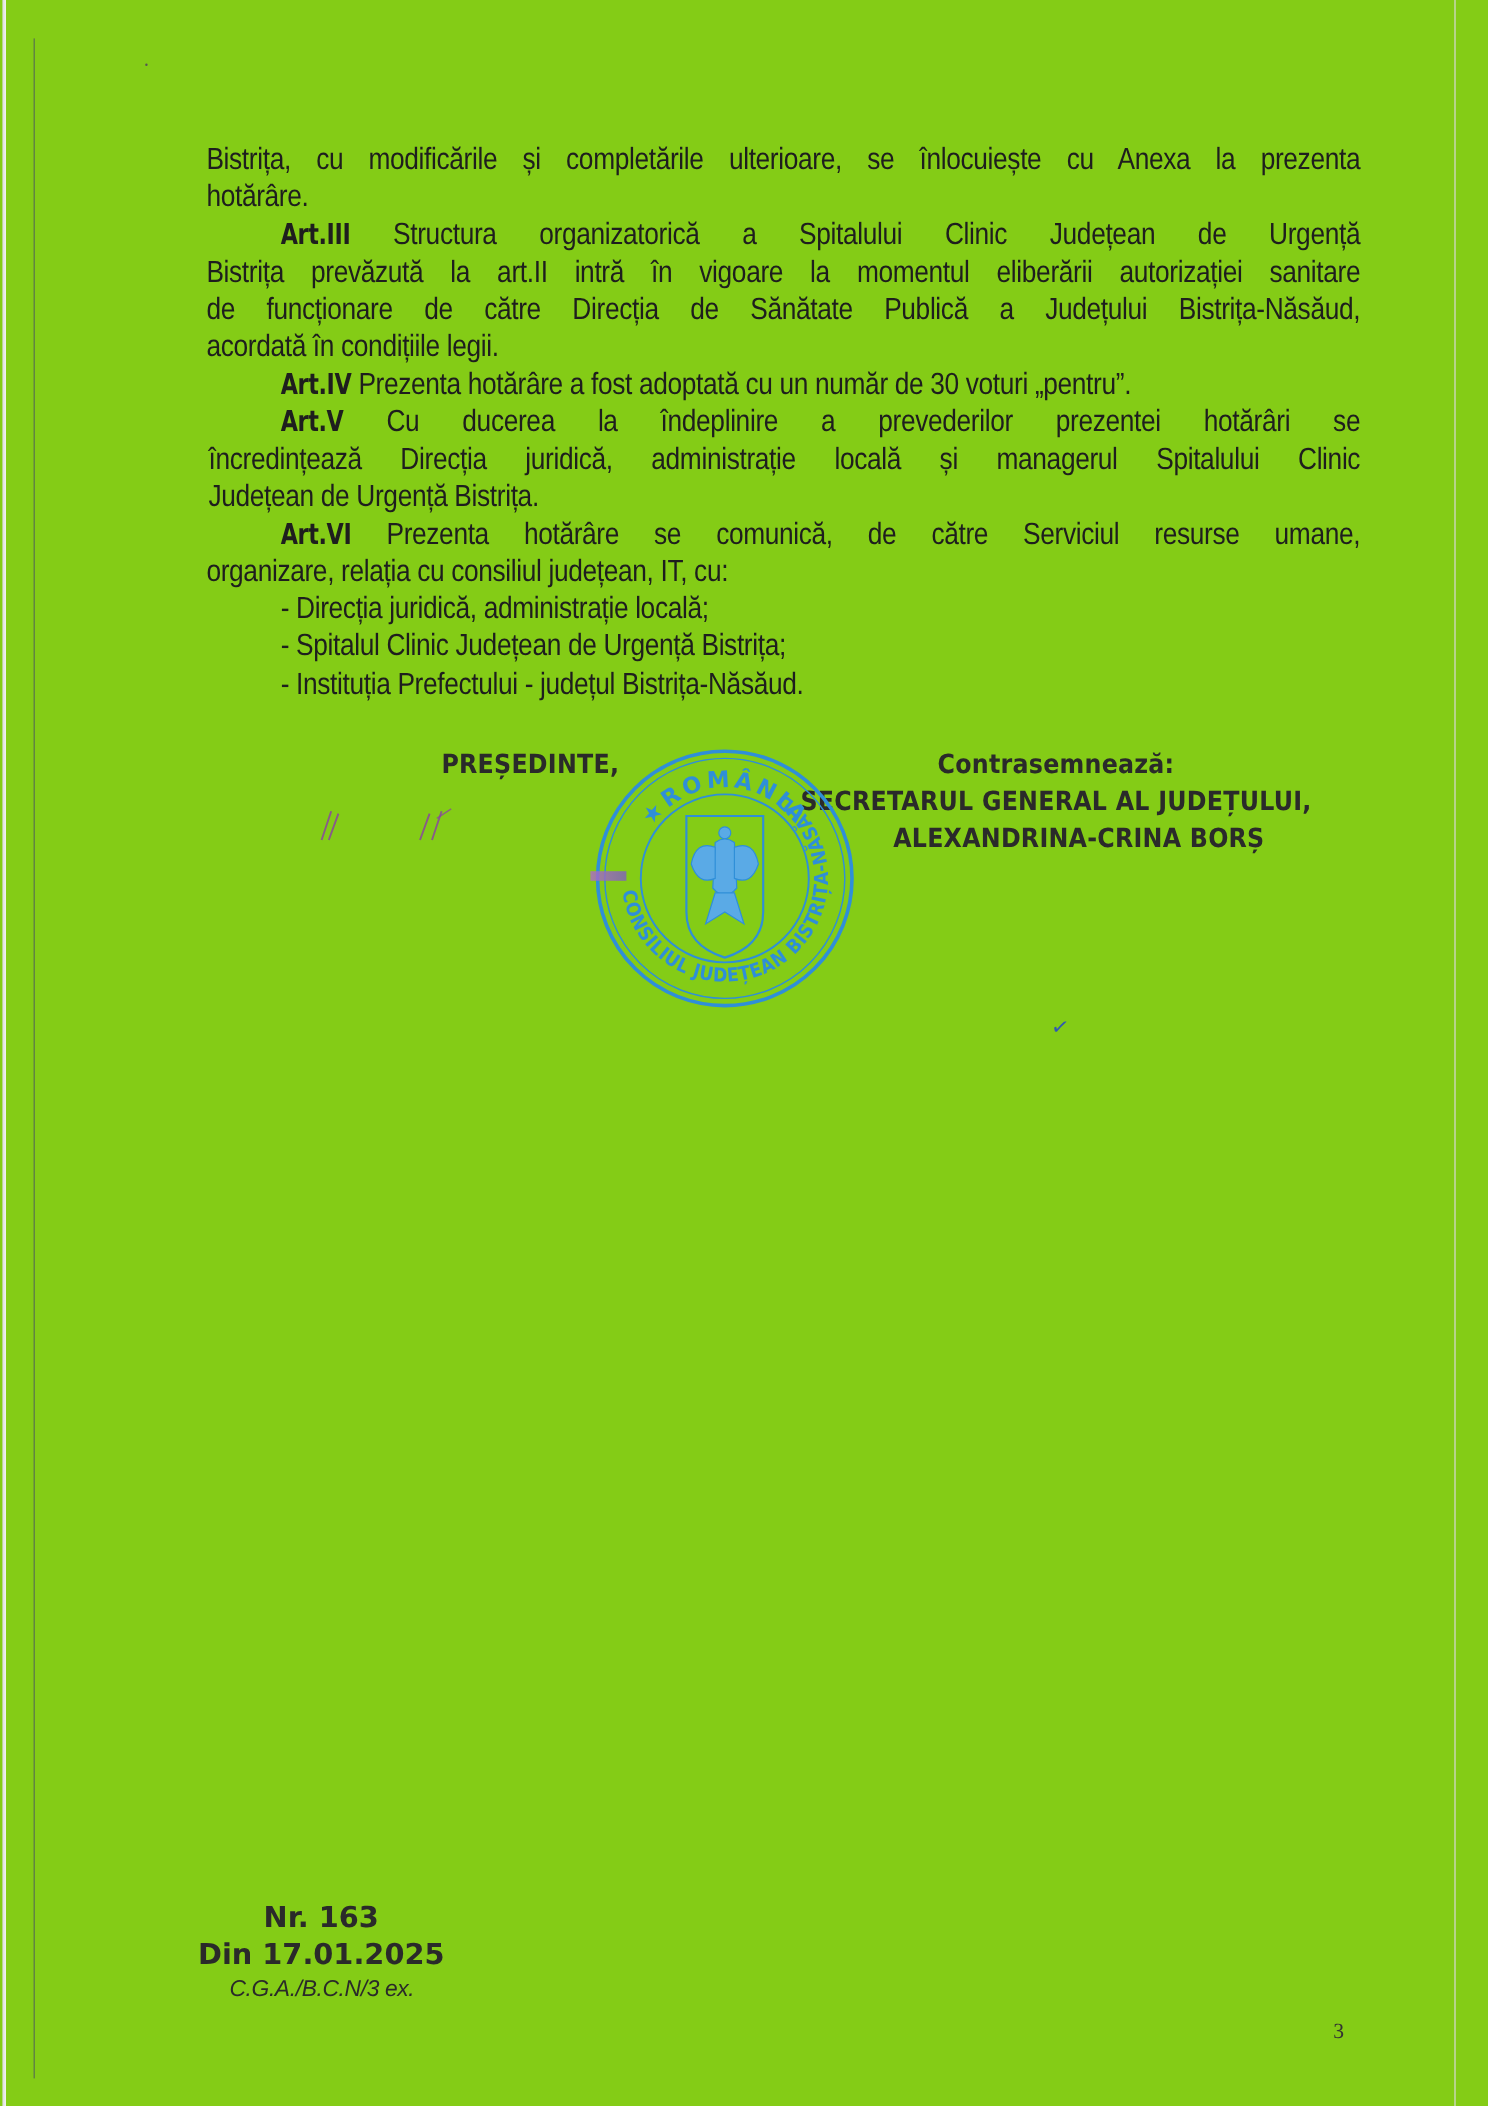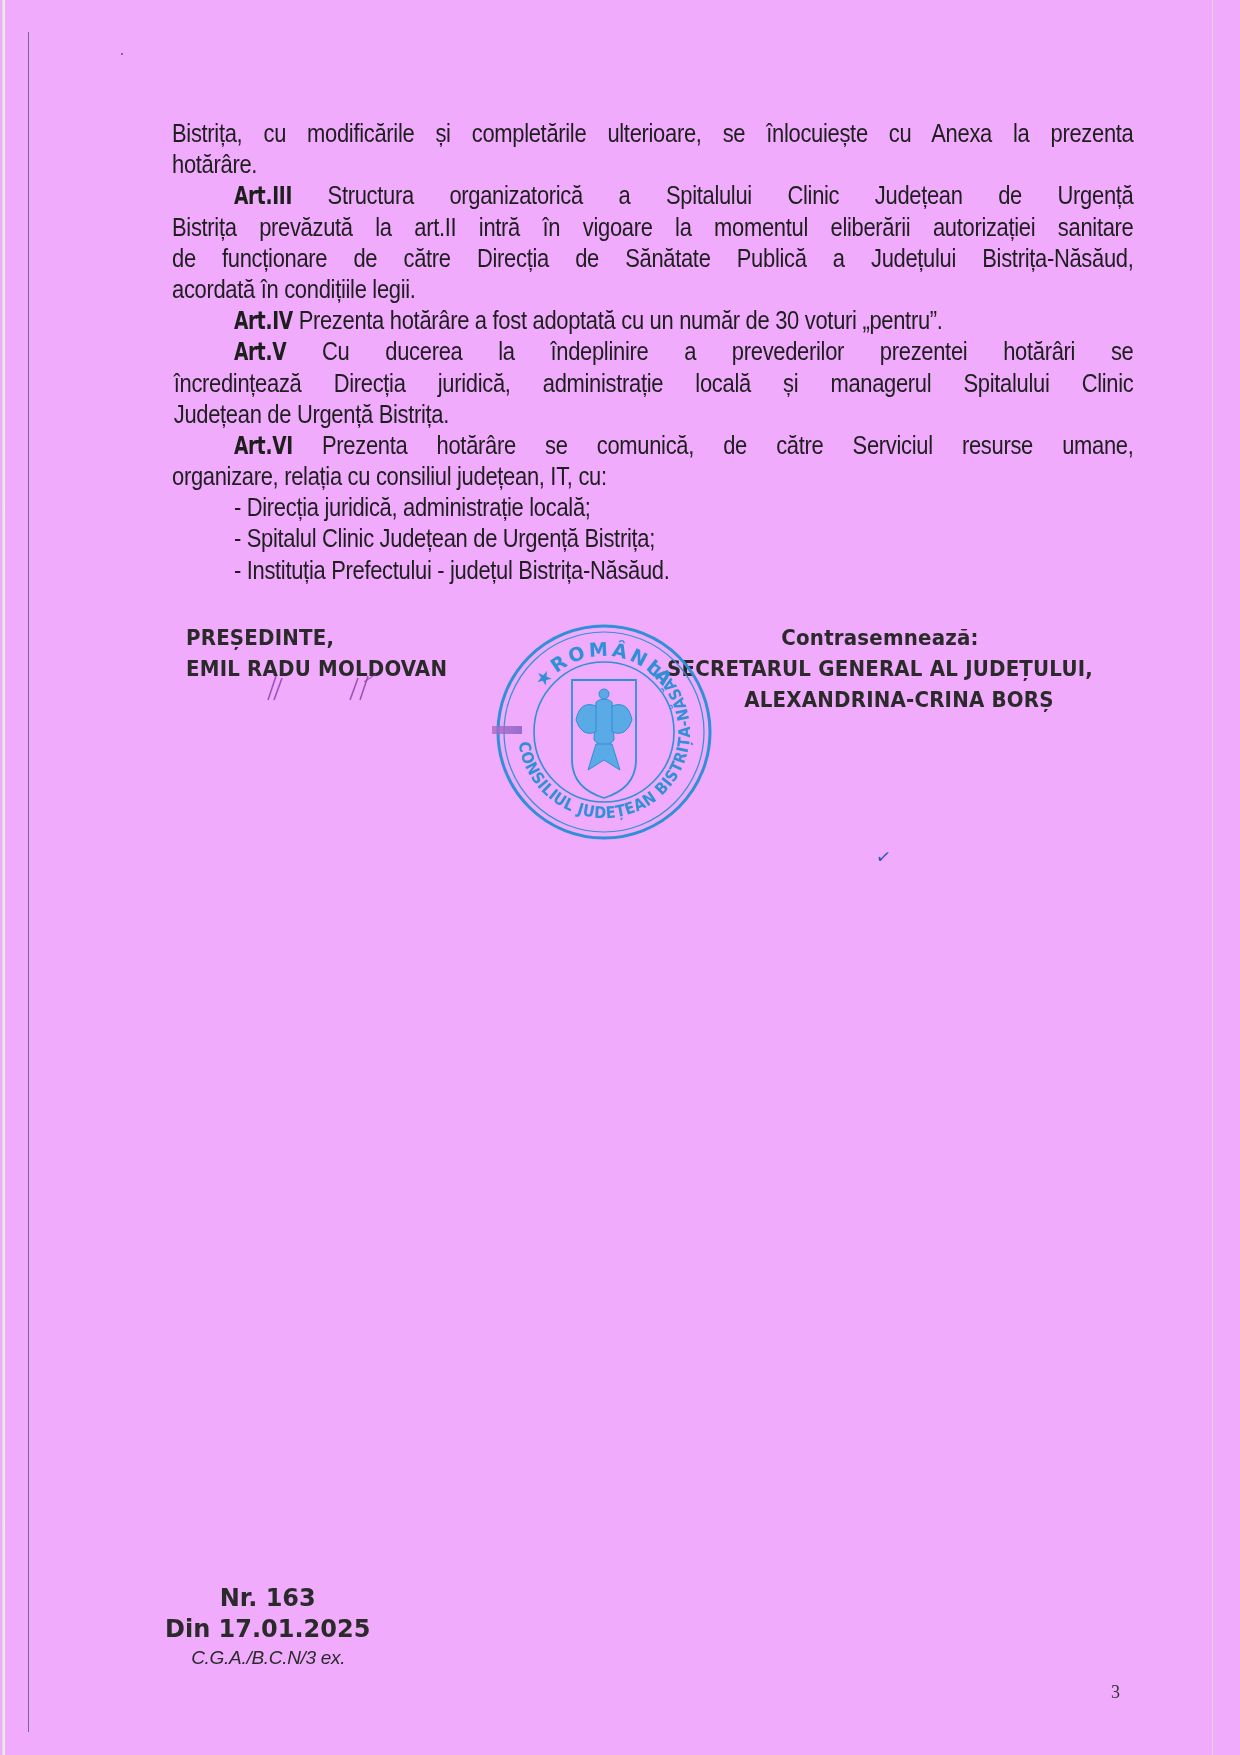--- a/index.html
+++ b/index.html
@@ -12,21 +12,21 @@
       height: 1755px;
       position: relative;
       overflow: hidden;
       font-family: "Liberation Sans Narrow", "Liberation Sans", "DejaVu Sans Condensed", sans-serif;
       color: #1e1e1e;
     }
     .page {
       position: absolute;
       left: 0; top: 0;
       width: 1240px; height: 1755px;
-      background: #f0abfc;
+      background: #84cc16;
     }
     .scan-edge-left {
       position: absolute;
       left: 2px; top: 0;
       width: 3px; height: 1755px;
       background: linear-gradient(to right, #d9dcdb, #f2f2f2);
     }
     .margin-line-left {
       position: absolute;
       left: 28px; top: 32px;
@@ -88,21 +88,21 @@
       font-family: "DejaVu Sans Condensed", "DejaVu Sans", sans-serif;
       font-weight: bold;
       font-size: 22px;
       color: #2a2a2a;
     }
     .sig-left {
       position: absolute;
       left: 186px;
       top: 0;
       width: 330px;
-      text-align: left;
+      text-align: right;
       line-height: 31px;
       letter-spacing: 0.2px;
     }
     .sig-right {
       position: absolute;
       left: 600px;
       top: 0;
       width: 560px;
       text-align: center;
       line-height: 31px;
@@ -207,21 +207,20 @@
 
       <span class="line list-indent">- Direcția juridică, administrație locală;</span>
       <span class="line list-indent">- Spitalul Clinic Județean de Urgență Bistrița;</span>
       <span class="line list-indent">- Instituția Prefectului - județul Bistrița-Năsăud.</span>
     </div>
   </div>
 
   <div class="signatures">
     <div class="sig-left">
       <span>PREȘEDINTE,</span>
-      <span>EMIL RADU MOLDOVAN</span>
     </div>
     <div class="sig-right">
       <span>Contrasemnează:</span>
       <span>SECRETARUL GENERAL AL JUDEȚULUI,</span>
       <span class="sig-name">ALEXANDRINA-CRINA BORȘ</span>
     </div>
   </div>
 
   <svg class="signature-mark" viewBox="0 0 160 30">
     <path d="M8 28 L16 4 M14 28 L22 6" stroke="#8a3fa6" stroke-width="1.6" fill="none" opacity="0.8"></path>

